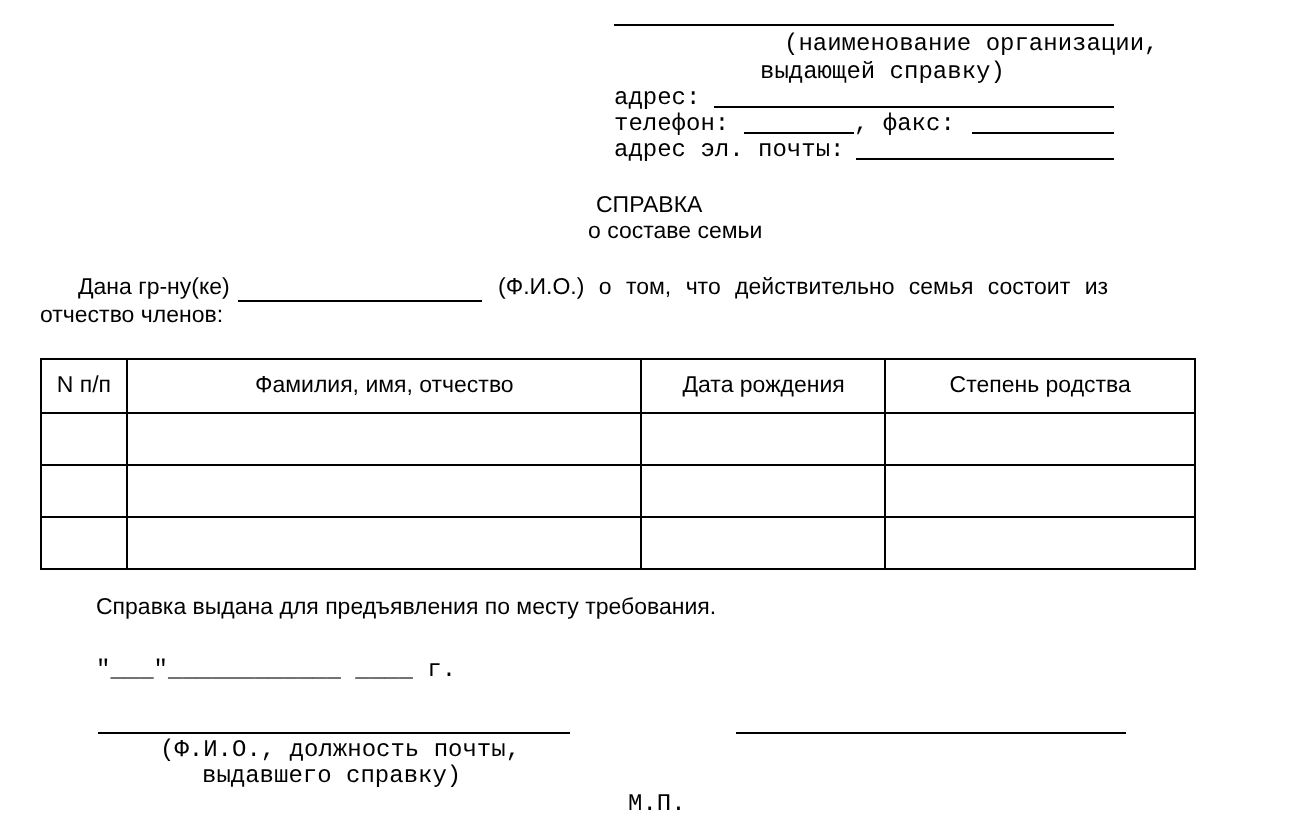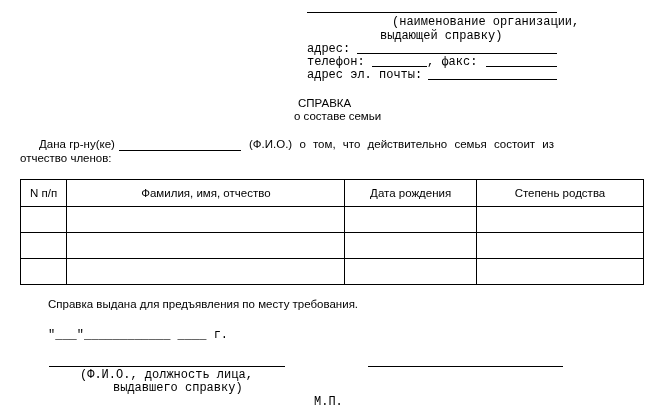--- a/index.html
+++ b/index.html
@@ -1,20 +1,20 @@
 <!DOCTYPE html>
 <html><head>
 <meta charset="utf-8">
 <style>
   html, body { margin:0; padding:0; background:#fff; }
   body { width:646px; height:418px; position:relative; overflow:hidden; color:#000; }
   .mono { font-family:"Liberation Mono","DejaVu Sans Mono",monospace; font-size:12px; line-height:13px; position:absolute; white-space:pre; }
   .sans { font-family:"Liberation Sans","DejaVu Sans",sans-serif; font-size:11.5px; position:absolute; white-space:nowrap; }
   .line { position:absolute; border-bottom:1px solid #000; height:0; }
-  table.fam { position:absolute; left:20px; top:179px; width:624px; border-collapse:collapse; font-family:"Liberation Sans","DejaVu Sans",sans-serif; font-size:11.5px; }
+  table.fam { position:absolute; left:20px; top:179px; width:578px; border-collapse:collapse; font-family:"Liberation Sans","DejaVu Sans",sans-serif; font-size:11.5px; }
   table.fam td, table.fam th { border:1px solid #000; padding:0; font-weight:normal; text-align:center; }
   table.fam th { height:26px; }
   table.fam td { height:25px; }
 </style>
 </head>
 <body>
 
 <div class="line" style="left:307px; top:12px; width:250px;"></div>
 <div class="mono" style="left:344px; top:16px;margin-left:48px;">(наименование организации,</div>
 <div class="mono" style="left:380px; top:30px;">выдающей справку)</div>
@@ -71,18 +71,18 @@
     <td></td>
   </tr>
 </tbody>
   </table>
 
 <div class="sans" style="left:48px; top:298px;">Справка выдана для предъявления по месту требования.</div>
 
 <div class="mono" style="left:48px; top:329px;">"___"____________ ____ г.</div>
 
 <div class="line" style="left:49px; top:366px; width:236px;"></div>
-<div class="mono" style="left:80px; top:369px;">(Ф.И.О., должность лица,</div>
-<div class="mono" style="left:101px; top:382px;margin-left:12px;">выдавшего справку)</div>
+<div class="mono" style="left:80px; top:369px;">(Ф.И.О., должность почты,</div>
+<div class="mono" style="left:101px; top:382px;">выдавшего справку)</div>
 
 <div class="line" style="left:368px; top:366px; width:195px;"></div>
 
 <div class="mono" style="left:314px; top:396px;">М.П.</div>
 
 </body></html>

